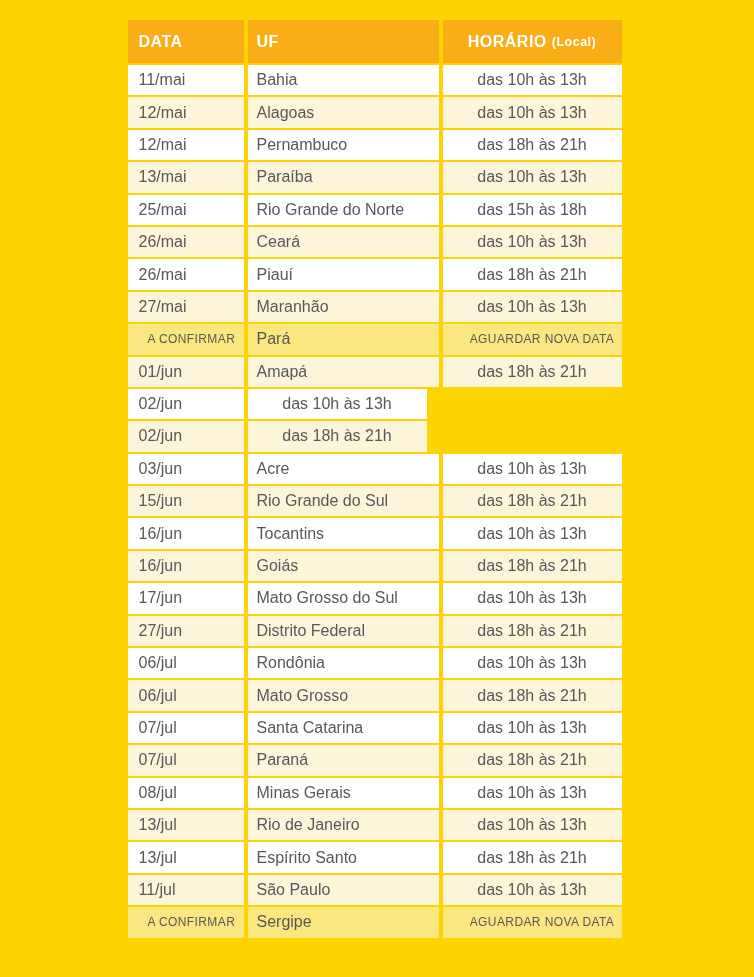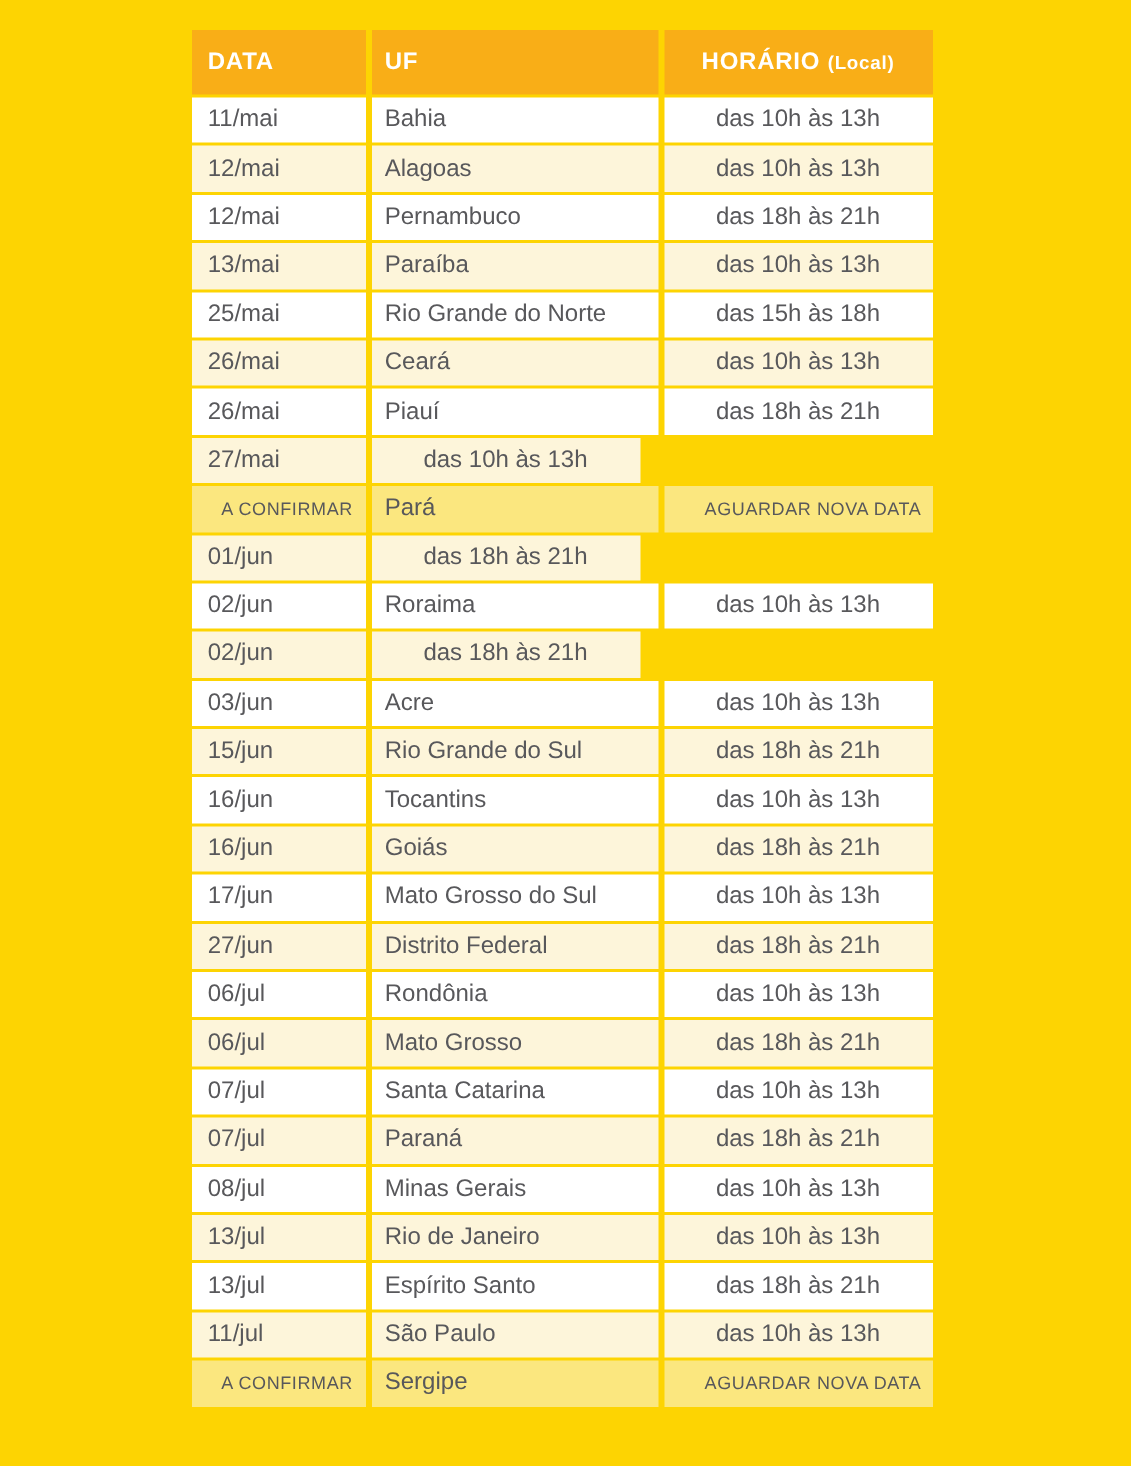--- a/index.html
+++ b/index.html
@@ -106,34 +106,35 @@
         <div class="cell c2">Ceará</div>
         <div class="cell c3">das 10h às 13h</div>
       </div>
       <div class="row body-row row-white">
         <div class="cell c1">26/mai</div>
         <div class="cell c2">Piauí</div>
         <div class="cell c3">das 18h às 21h</div>
       </div>
       <div class="row body-row row-cream">
         <div class="cell c1">27/mai</div>
+        <div class="cell c2">Maranhão</div>
         <div class="cell c3">das 10h às 13h</div>
       </div>
       <div class="row body-row row-highlight">
         <div class="cell c1">A CONFIRMAR</div>
         <div class="cell c2">Pará</div>
         <div class="cell c3">AGUARDAR NOVA DATA</div>
       </div>
       <div class="row body-row row-cream">
         <div class="cell c1">01/jun</div>
+        <div class="cell c2">Amapá</div>
         <div class="cell c3">das 18h às 21h</div>
       </div>
       <div class="row body-row row-white">
         <div class="cell c1">02/jun</div>
-        <div class="cell c2">Roraima</div>
         <div class="cell c3">das 10h às 13h</div>
       </div>
       <div class="row body-row row-cream">
         <div class="cell c1">02/jun</div>
         <div class="cell c3">das 18h às 21h</div>
       </div>
       <div class="row body-row row-white">
         <div class="cell c1">03/jun</div>
         <div class="cell c2">Acre</div>
         <div class="cell c3">das 10h às 13h</div>

